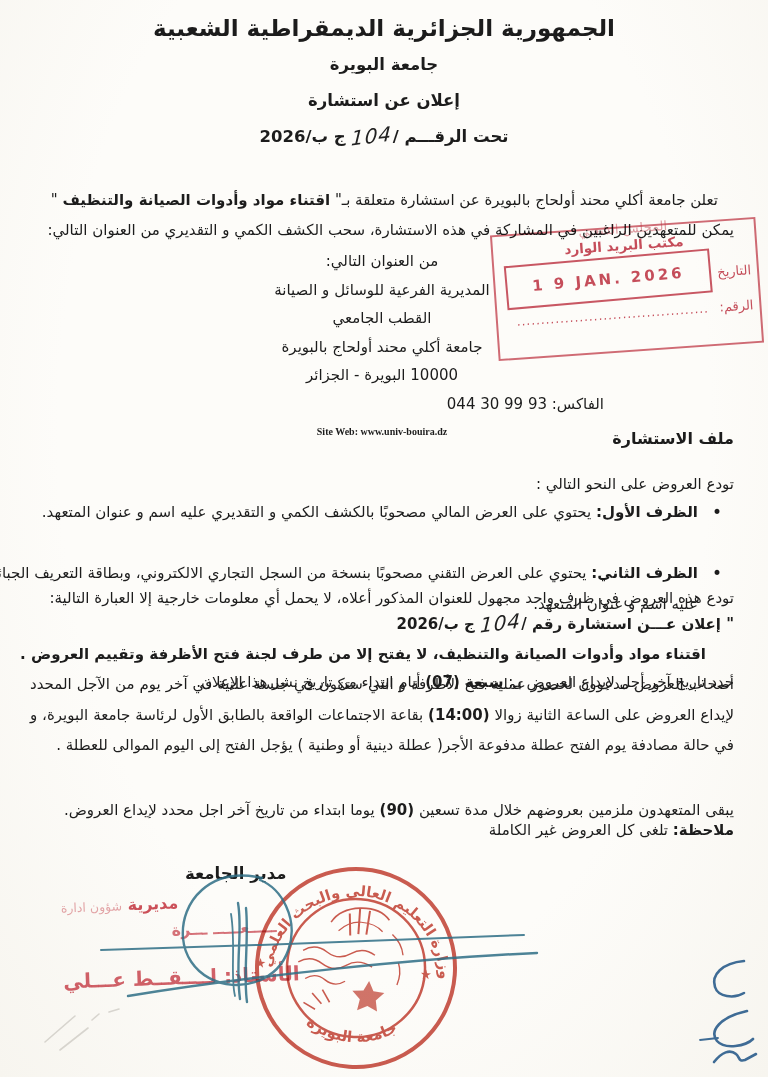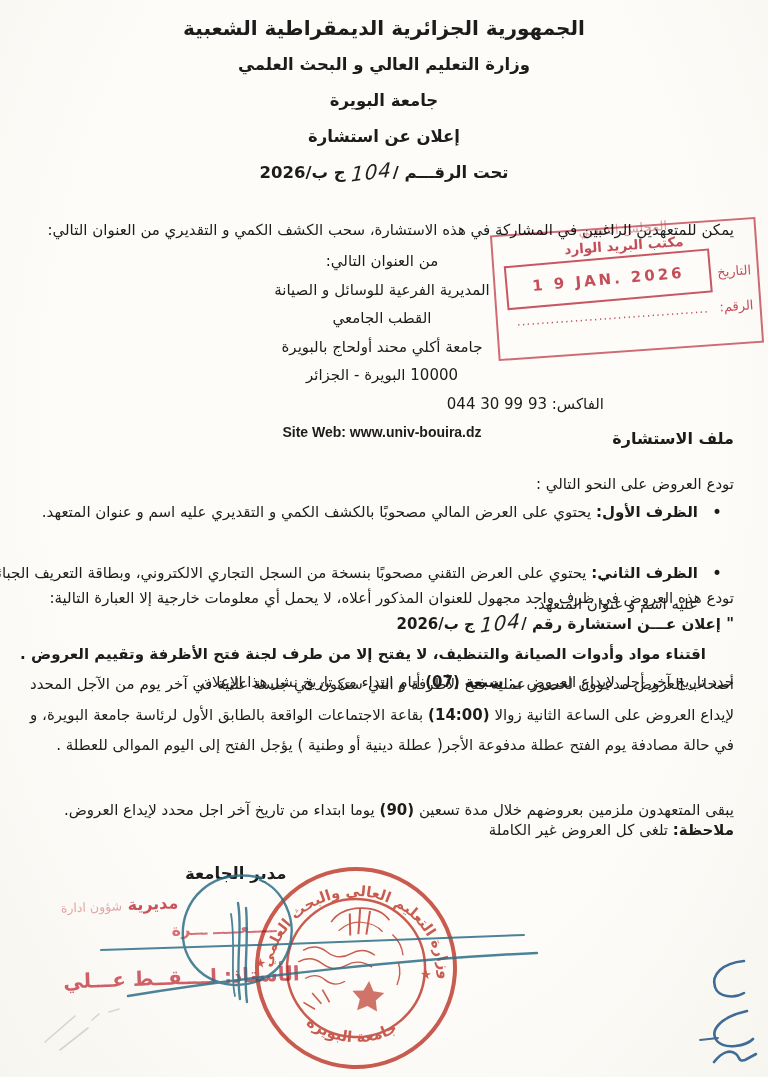--- a/index.html
+++ b/index.html
@@ -13,21 +13,21 @@
     color:#1c1c1c;
     direction:rtl;
   }
   .abs{position:absolute;right:34px;left:30px;text-align:right;font-size:15px;line-height:29px;}
   .center{text-align:center;}
   .nowrap{white-space:nowrap;}
   b,.bold{font-weight:700;}
 
   
   .hdr{position:absolute;top:10px;left:0;right:0;text-align:center;font-weight:700;}
-  .hdr .h1{font-size:20px;line-height:37px;letter-spacing:.5px;}
+  .hdr .h1{font-size:23px;line-height:37px;letter-spacing:.5px;}
   .hdr .h2{font-size:16.5px;line-height:36px;}
   .hand{
     display:inline-block;font-style:italic;font-weight:400;font-size:20px;
     transform:rotate(-7deg) skewX(-10deg);letter-spacing:1px;line-height:1;
     position:relative;top:1px;color:#222;
   }
 
   
   .bullet{position:relative;padding-right:36px;}
   .bullet::before{content:"•";position:absolute;right:12px;top:0;font-size:17px;}
@@ -75,38 +75,40 @@
   .overlay{position:absolute;left:0;top:0;pointer-events:none;}
   .stampsvg{mix-blend-mode:multiply;}
 </style>
 </head>
 <body>
 
 <div class="page">
 
   <div class="hdr">
     <div class="h1">الجمهورية الجزائرية الديمقراطية الشعبية</div>
-    <div class="h2">وزارة التعليم العالي و البحث العلمي</div>
     <div class="h2">جامعة البويرة</div>
     <div class="h2">إعلان عن استشارة</div>
     <div class="h2"><span>تحت الرقـــم /</span><span class="hand">104</span><span> ج ب/2026</span></div>
   </div>
 
+  <div class="abs nowrap" style="top:186px;text-indent:16px;">
+    <span>تعلن جامعة أكلي محند أولحاج بالبويرة عن استشارة متعلقة بـ" </span><b>اقتناء مواد وأدوات الصيانة والتنظيف</b><span> "</span>
+  </div>
   <div class="abs nowrap" style="top:216px;">يمكن للمتعهدين الراغبين في المشاركة في هذه الاستشارة، سحب الكشف الكمي و التقديري من العنوان التالي:</div>
 
   <div class="abs center" style="top:247px;line-height:28.5px;">
     <div>من العنوان التالي:</div>
     <div>المديرية الفرعية للوسائل و الصيانة</div>
     <div>القطب الجامعي</div>
     <div>جامعة أكلي محند أولحاج بالبويرة</div>
     <div>10000 البويرة - الجزائر</div>
     <div style="display:flex;justify-content:space-between;padding:0 130px 0 150px;">
       <span><span>الفاكس: </span><span dir="ltr">044 30 99 93</span></span>
     </div>
-    <div dir="ltr" style="font-family:Liberation Sans, sans-serif;font-weight:600;font-size:14px;">Site Web: www.univ-bouira.dz</div>
+    <div dir="ltr" style="font-family:Liberation Serif, serif;font-weight:600;font-size:10px;">Site Web: www.univ-bouira.dz</div>
   </div>
 
   <div class="abs bold" style="top:424px;font-size:16px;">ملف الاستشارة</div>
   <div class="abs" style="top:470px;">تودع  العروض على النحو التالي :</div>
 
   <div class="abs bullet" style="top:498px;">
     <b>الظرف الأول:</b><span> يحتوي على العرض المالي مصحوبًا بالكشف الكمي و التقديري عليه اسم و عنوان المتعهد.</span>
   </div>
   <div class="abs bullet" style="top:529px;line-height:31px;">
     <b>الظرف الثاني:</b><span> يحتوي على العرض التقني  مصحوبًا بنسخة من السجل التجاري الالكتروني، وبطاقة التعريف الجبائي، عليه اسم و عنوان المتعهد.</span>

